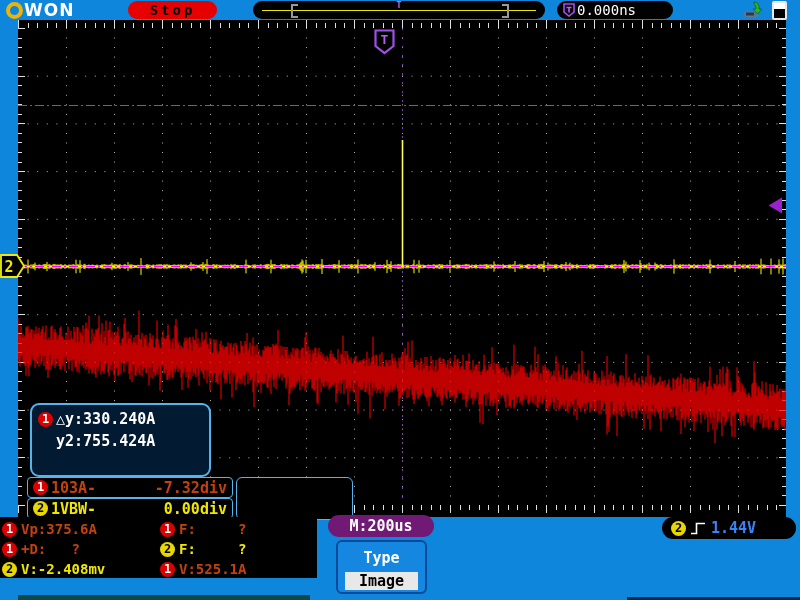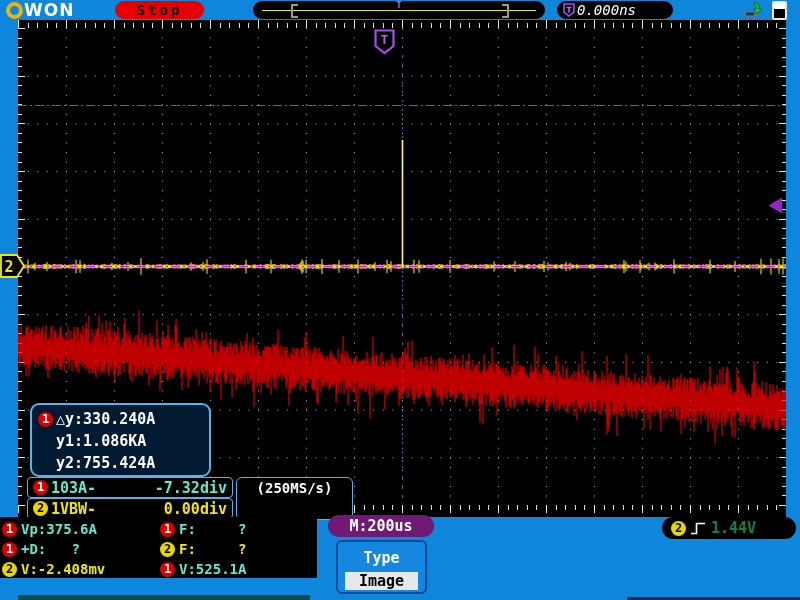--- a/index.html
+++ b/index.html
@@ -3,30 +3,30 @@
 <meta charset="utf-8">
 <style>
   html,body{margin:0;padding:0;background:#222;}
   #scope{position:relative;width:800px;height:600px;background:#0d86dc;overflow:hidden;
          font-family:"DejaVu Sans Mono",monospace;}
   
   .topbar{position:absolute;left:0;top:0;width:800px;height:32px;background:#0d86dc;}
   .logo{position:absolute;left:6px;top:0;height:20px;display:flex;align-items:center;}
   .logo-ring{display:inline-block;width:9px;height:9px;border:4px solid #f0b400;border-radius:50%;margin-right:1px;}
   .logo-rest{color:#fff;font-family:"DejaVu Sans",sans-serif;font-weight:bold;font-size:17px;letter-spacing:1px;line-height:20px;}
-  .stop-pill{position:absolute;left:115px;top:1px;width:89px;height:18px;background:#e60000;border-radius:9px;
+  .stop-pill{position:absolute;left:128px;top:1px;width:89px;height:18px;background:#e60000;border-radius:9px;
              color:#000;font-size:14px;font-weight:bold;text-align:center;line-height:18px;letter-spacing:3px;}
   .winpill{position:absolute;left:253px;top:1px;width:292px;height:18px;background:#000;border-radius:9px;}
   .wline{position:absolute;left:9px;right:9px;top:9px;height:1px;background:#e8e800;}
   .wbrk{position:absolute;top:3px;width:5px;height:10px;}
   .wbrk.l{left:38px;border-left:2px solid #999;border-top:2px solid #999;border-bottom:2px solid #999;}
   .wbrk.r{right:36px;border-right:2px solid #999;border-top:2px solid #999;border-bottom:2px solid #999;}
   .wt{position:absolute;left:0;right:0;top:0;text-align:center;font-size:9px;font-weight:bold;color:#c060f0;line-height:9px;}
   .trigtime{position:absolute;left:557px;top:1px;width:116px;height:18px;background:#000;border-radius:9px;
-            display:flex;align-items:center;padding-left:6px;box-sizing:border-box;gap:2px;font-style:italic;}
+            display:flex;align-items:center;padding-left:6px;box-sizing:border-box;gap:2px;}
   .trigtime span{color:#fff;font-size:14px;}
   .battery{position:absolute;left:772px;top:1px;width:11px;height:15px;border:2px solid #e8e8e8;border-radius:2px;background:#000;}
   .battery div{width:100%;height:6px;background:#fff;}
   
   .screen{position:absolute;left:0;top:20px;width:800px;height:497px;background:#0d86dc;}
   .blackarea{position:absolute;left:18px;top:0;width:768px;height:497px;background:#000;}
   #gridsvg{position:absolute;left:18px;top:0;width:768px;height:497px;}
   .tshield{position:absolute;left:374px;top:9px;}
   .ch2tag{position:absolute;left:0px;top:234px;}
   .rarrow{position:absolute;left:768px;top:177px;}
@@ -41,35 +41,35 @@
   .acq-box{position:absolute;left:236px;top:477px;width:117px;height:43px;background:#000;border:1px solid #55b4ec;border-radius:6px;
            box-sizing:border-box;color:#fff;font-size:14px;font-weight:bold;text-align:center;line-height:20px;}
   
   .meas-panel{position:absolute;left:0;top:517px;width:317px;height:61px;background:#000;}
   .mrow{position:absolute;height:20px;display:flex;align-items:center;gap:4px;}
   .mtext{font-size:14px;font-weight:bold;white-space:pre;}
   .m-pill{position:absolute;left:328px;top:515px;width:106px;height:22px;background:#701a75;border-radius:11px;
           color:#fff;font-size:15px;font-weight:bold;text-align:center;line-height:22px;}
   .trig-pill2{position:absolute;left:662px;top:517px;width:134px;height:22px;background:#000;border-radius:11px;
               display:flex;align-items:center;gap:5px;padding:0 9px;box-sizing:border-box;}
-  .trig-pill2 span.lvl{color:#15803d;font-size:15px;font-weight:bold;}
+  .trig-pill2 span.lvl{color:#3b82f6;font-size:15px;font-weight:bold;}
   .softbtn{position:absolute;background:#1687e0;border:2px solid #0a4a9a;border-radius:6px;box-sizing:border-box;cursor:pointer;}
   .type-btn{left:336px;top:540px;width:91px;height:54px;text-align:center;}
   .type-btn .tlabel{color:#fff;font-size:15px;font-weight:bold;margin-top:7px;}
   .type-btn .tvalue{display:inline-block;margin-top:5px;background:#e8e8e8;color:#000;font-size:15px;font-weight:bold;padding:0 14px;}
   .save-btn{left:597px;top:543px;width:92px;height:50px;color:#fff;font-size:15px;font-weight:bold;
             display:flex;align-items:center;justify-content:center;}
   .strip-l{position:absolute;left:18px;top:595px;width:292px;height:5px;background:#0e4848;}
   .strip-r{position:absolute;left:627px;top:597px;width:173px;height:3px;background:#082a52;}
   
   .badge{display:inline-block;min-width:15px;width:15px;height:15px;border-radius:50%;
          font-size:12px;font-weight:bold;line-height:15px;text-align:center;}
   .b1{background:#dd0000;color:#fff;}
   .b2{background:#e8d800;color:#000;}
-  .ch1text{color:#5eead4;}
+  .ch1text{color:#c2410c;}
   .ch2text{color:#f0e800;}
 </style>
 </head>
 <body>
 
 <div id="scope">
 
   <div class="topbar">
     <div class="logo">
       <span class="logo-ring"></span>
@@ -150,40 +150,36 @@
       <polygon points="14,0.5 14,16.5 0.5,8.5" fill="#9922cc"></polygon>
     </svg>
   </div>
 
   <div class="cursor-box">
     <div class="crow">
       <span class="badge b1">1</span>
       <span>△y:330.240A</span>
     </div>
     <div class="crow indent">
-      <span>y1:1.086KA</span>
-    </div>
-    <div class="crow indent">
       <span>y2:755.424A</span>
     </div>
   </div>
 
   <div class="chbox chrow" style="top:477px;">
     <span class="badge b1">1</span>
     <span class="lbl ch1text">103A-</span>
     <span class="val ch1text">-7.32div</span>
   </div>
   <div class="chbox chrow" style="top:498px;">
     <span class="badge b2">2</span>
     <span class="lbl ch2text">1VBW-</span>
     <span class="val ch2text">0.00div</span>
   </div>
 
   <div class="acq-box">
-    <div>(250MS/s)</div>
   </div>
 
   <div class="meas-panel">
     <div class="mrow" style="left:2px;top:2px;">
       <span class="badge b1">1</span>
       <span class="mtext ch1text">Vp:375.6A</span>
     </div>
     <div class="mrow" style="left:2px;top:22px;">
       <span class="badge b1">1</span>
       <span class="mtext ch1text">+D:   ?</span>

